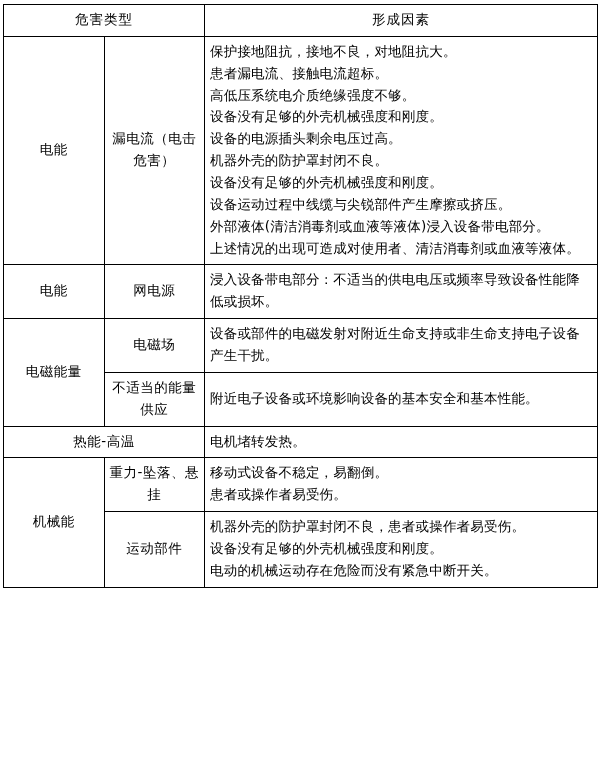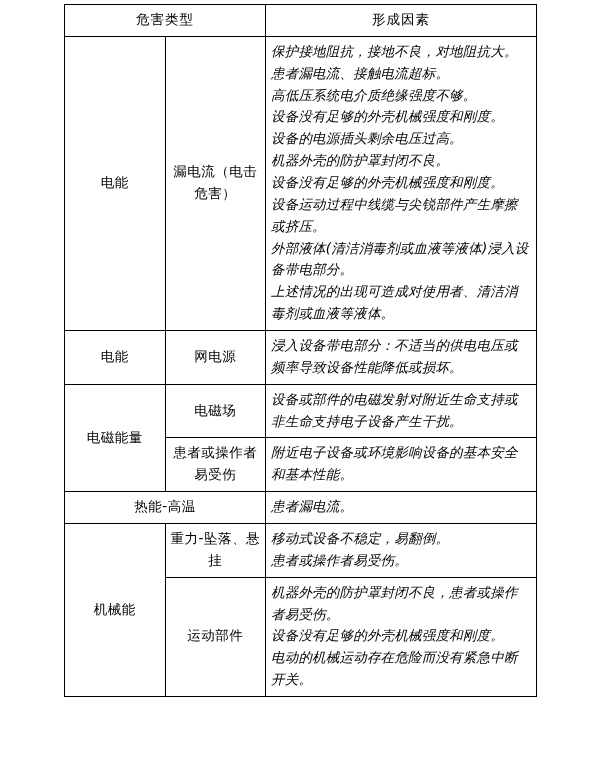--- a/index.html
+++ b/index.html
@@ -14,21 +14,21 @@
     color: #000000;
   }
   .page {
     width: 601px;
     height: 757px;
     position: relative;
     box-sizing: border-box;
   }
   table.hazard-table {
     border-collapse: collapse;
-    width: 473px;
+    width: 595px;
     margin: 4px auto 16px auto;
     table-layout: fixed;
     padding-left: 36px;
   }
   table.hazard-table td, table.hazard-table th {
     border: 1px solid #000000;
     padding: 4px 5px 5px 5px;
     font-size: 13.5px;
     line-height: 1.62;
     vertical-align: middle;
@@ -53,21 +53,20 @@
   }
   td.span-cell {
     text-align: center;
     vertical-align: middle;
     letter-spacing: 0.5px;
   }
   td.factor-cell {
     text-align: left;
     vertical-align: top;
     letter-spacing: 0.2px;
-    font-style: italic;
   }
   td.factor-cell p {
     margin: 0;
     padding: 0;
     text-indent: 0;
   }
   .colw-head-1 { width: 190px; }
   .stack-two {
     line-height: 1.55;
   }
@@ -112,30 +111,30 @@
 
       <tr>
         <td class="cat-cell stack-two" rowspan="2">电磁能量</td>
         <td class="sub-cell">电磁场</td>
         <td class="factor-cell">
           <p>设备或部件的电磁发射对附近生命支持或非生命支持电子设备产生干扰。</p>
         </td>
       </tr>
 
       <tr>
-        <td class="sub-cell">患者或操作者易受伤</td>
+        <td class="sub-cell">不适当的能量供应</td>
         <td class="factor-cell">
           <p>附近电子设备或环境影响设备的基本安全和基本性能。</p>
         </td>
       </tr>
 
       <tr>
         <td class="span-cell" colspan="2">热能-高温</td>
         <td class="factor-cell">
-          <p>患者漏电流。</p>
+          <p>电机堵转发热。</p>
         </td>
       </tr>
 
       <tr>
         <td class="cat-cell stack-two" rowspan="2">机械能</td>
         <td class="sub-cell">重力-坠落、悬挂</td>
         <td class="factor-cell">
           <p>移动式设备不稳定，易翻倒。</p>
           <p>患者或操作者易受伤。</p>
         </td>

